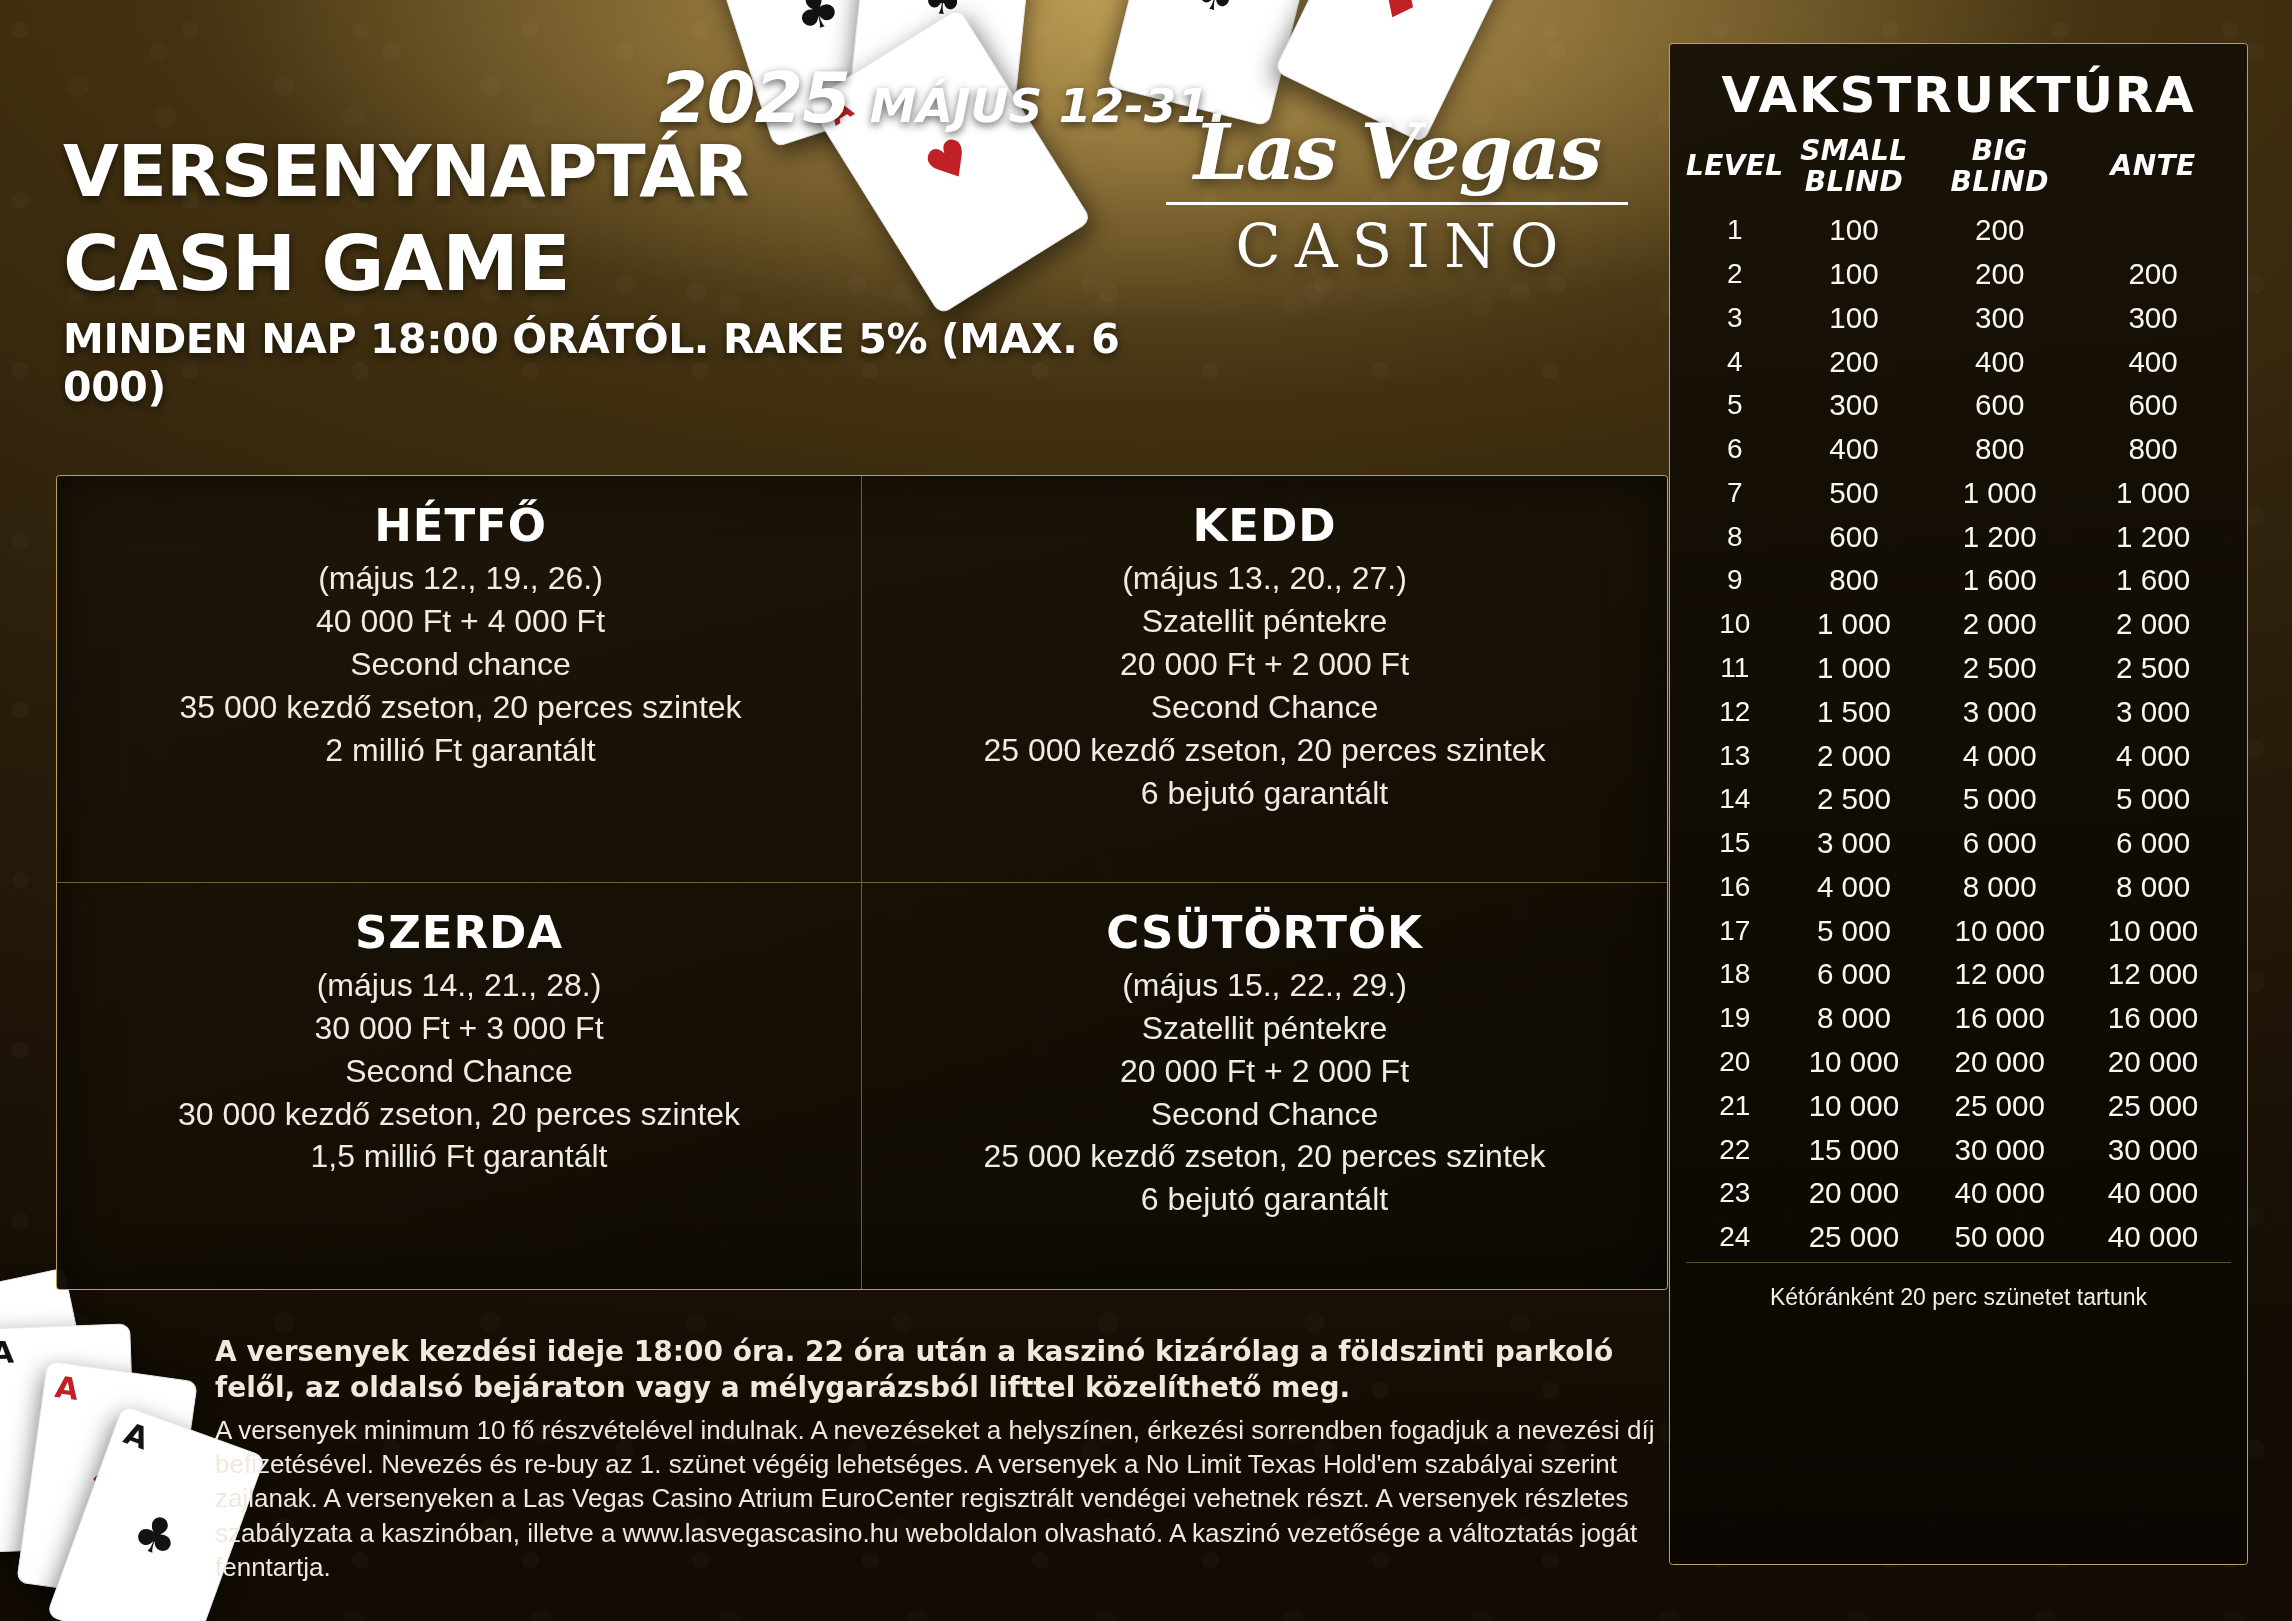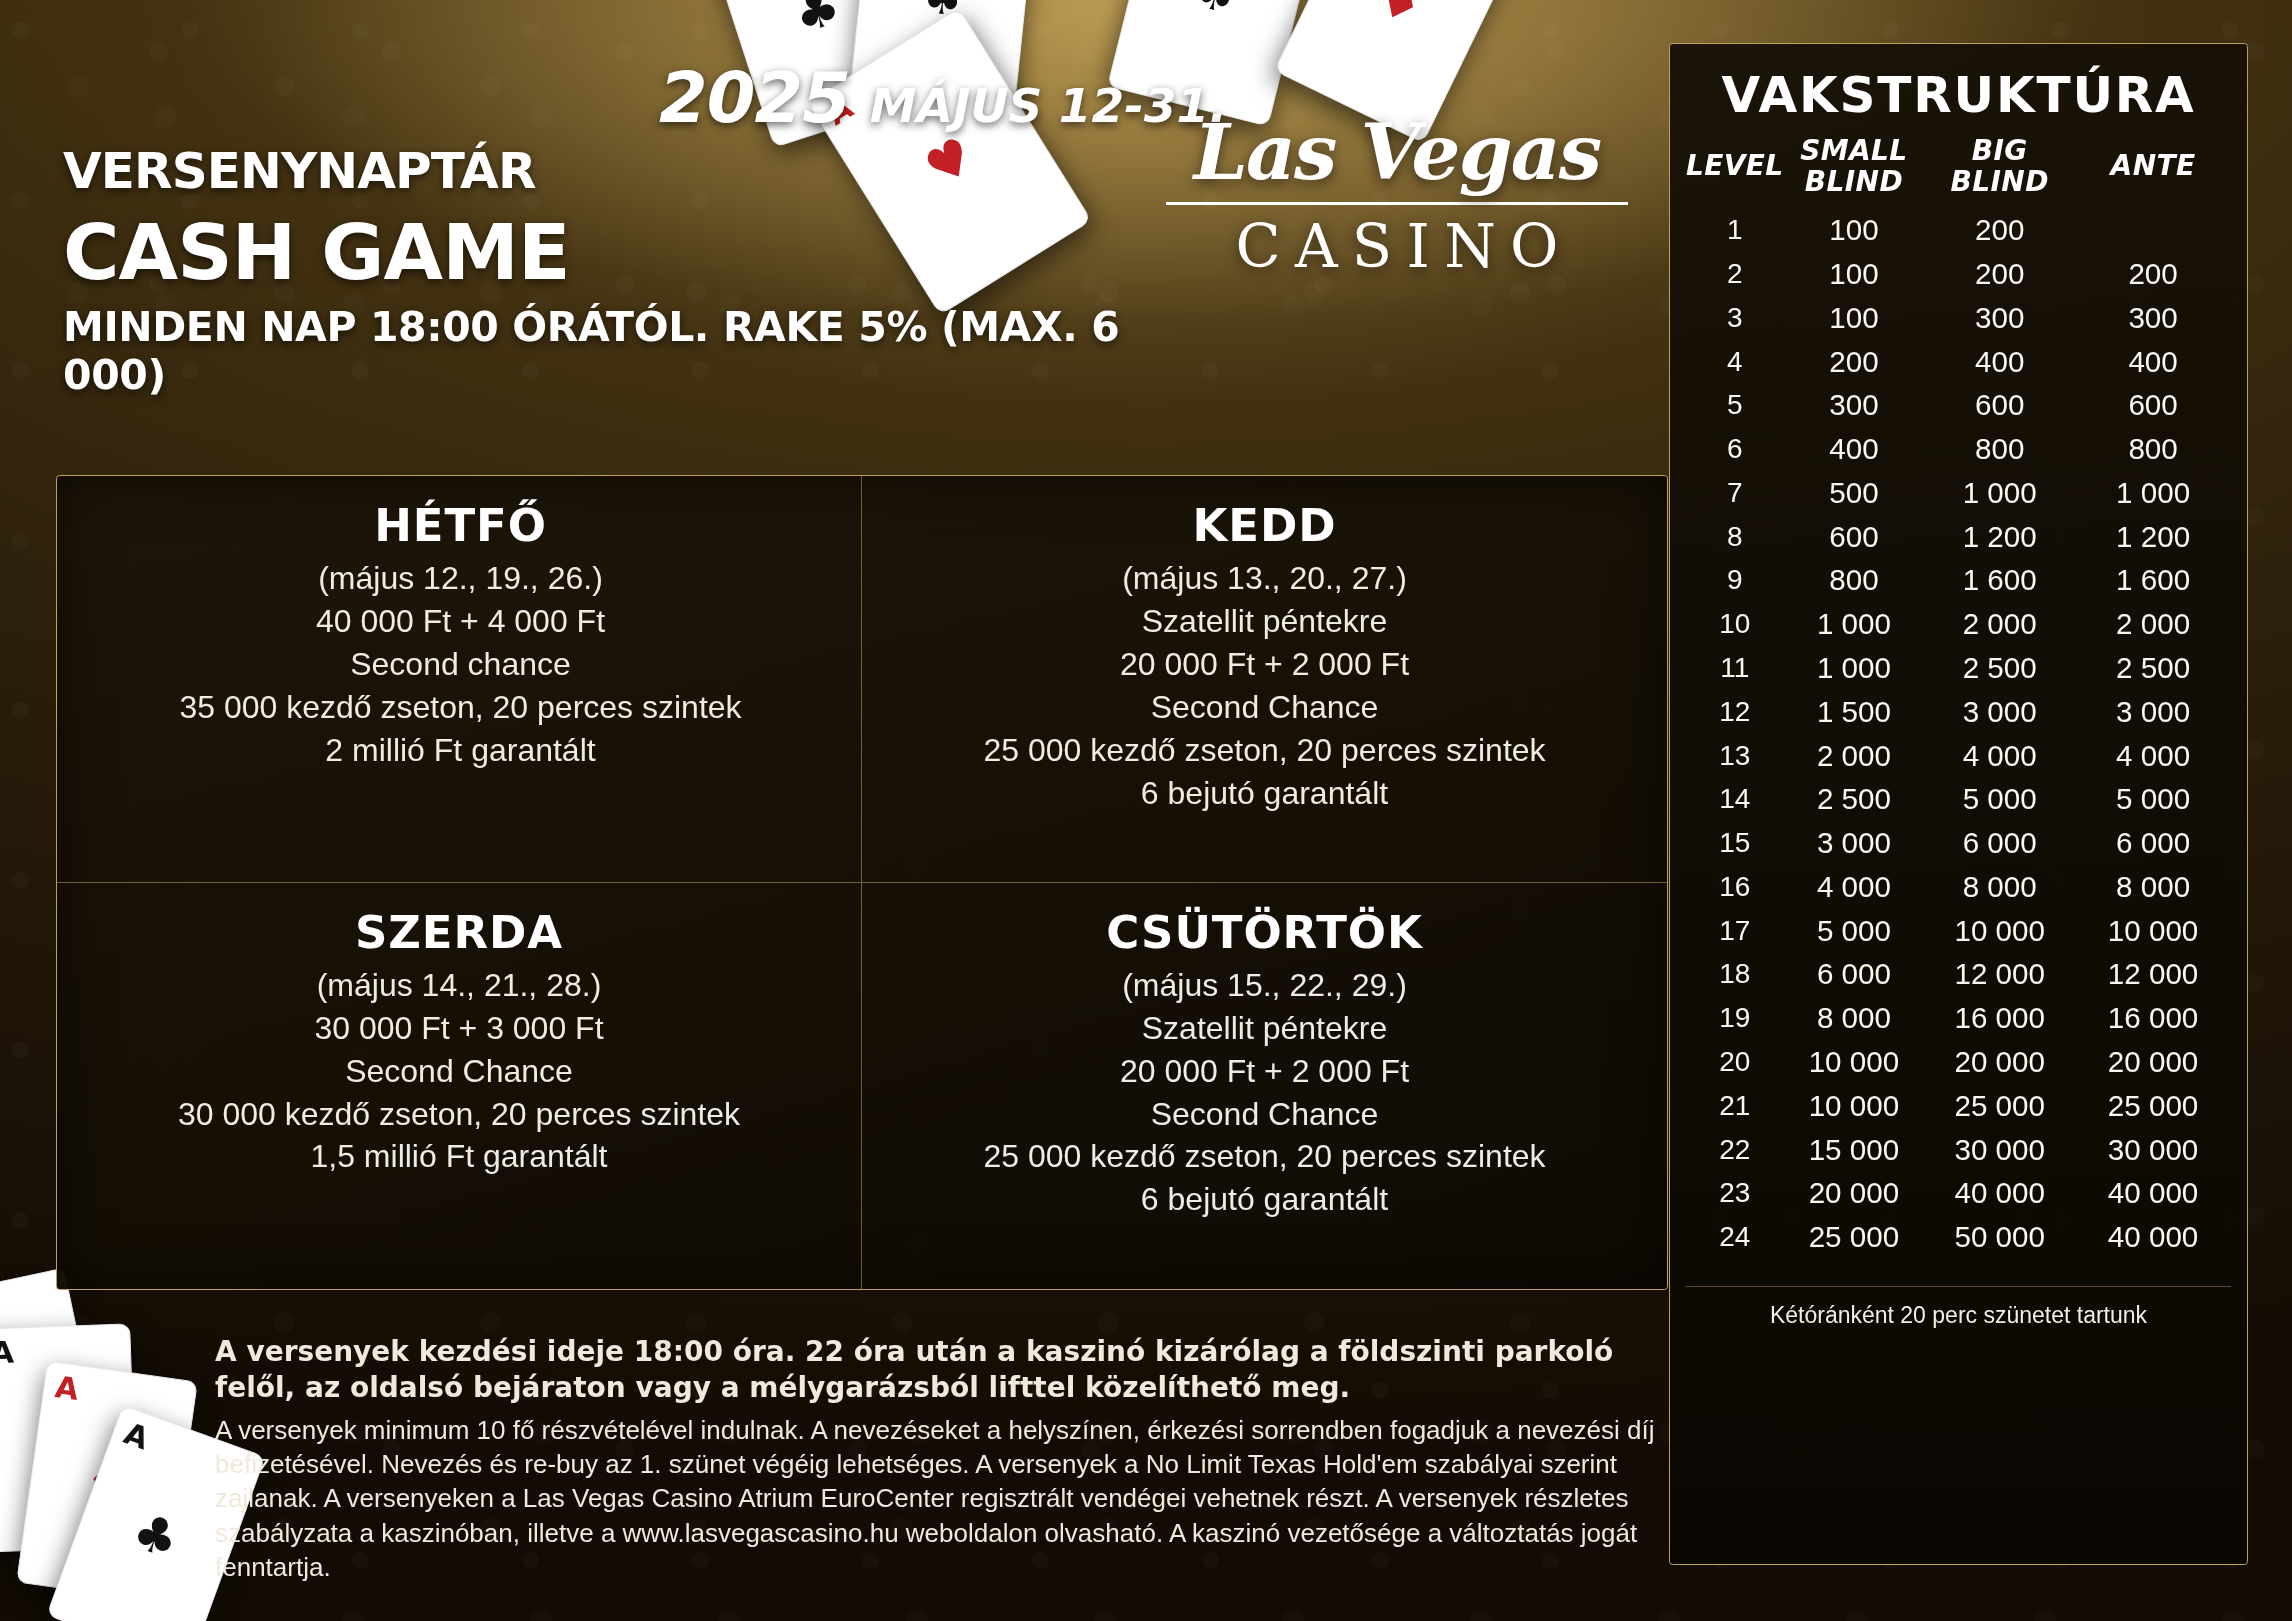--- a/index.html
+++ b/index.html
@@ -42,23 +42,23 @@
     font-family:"DejaVu Sans", sans-serif;
     font-weight:700; font-style:italic; font-size:70px; letter-spacing:-0.9px;
     line-height:1;
     display:flex; align-items:baseline; gap:19.7px;
     text-shadow:0 2.7px 9px rgba(0,0,0,.6);
     justify-content:flex-end;
   }
   .line-year .dates { font-size:47px; font-weight:700; font-style:italic; letter-spacing:0px;}
   .line-big {
     font-family:"DejaVu Sans", sans-serif;
-    font-weight:700; font-size:50px; line-height:1.02; letter-spacing:-0.9px;
+    font-weight:700; font-size:72px; line-height:1.02; letter-spacing:-0.9px;
     text-shadow:0 2.7px 9px rgba(0,0,0,.6);
-    margin-top:13px;
+    margin-top:2px;
   }
   .line-big.second { font-size:77px; margin-top:17px; }
   .line-sub {
     font-family:"DejaVu Sans", sans-serif;
     font-weight:700; font-size:41px; letter-spacing:-0.4px; margin-top:10.7px;
     text-shadow:0 2.7px 9px rgba(0,0,0,.6);
   }
 
   
   .logo { position:absolute; right:645px; top:107px; text-align:center; color:#fff; width:502px;}
@@ -137,22 +137,22 @@
   table.bt th {
     font-family:"DejaVu Sans", sans-serif; font-style:italic; font-weight:700;
     font-size:28px; letter-spacing:0.4px; padding-bottom:10.7px; color:#fff; line-height:1.1;
   }
   table.bt td {
     text-align:center; font-size:29.6px; padding:4.9px 0; color:#fbf8f1;
     font-family:"Liberation Sans", sans-serif;
   }
   table.bt td.lvl { font-size:28px; }
   .blinds .footnote {
-    text-align:center; font-size:23px; margin-top:27px; color:#f3eee3;
-    border-top:0.9px solid rgba(190,160,95,.45); padding-top:15px;
+    text-align:center; font-size:23px; margin-top:3px; color:#f3eee3;
+    border-top:0.9px solid rgba(190,160,95,.45); padding-top:21px;
   }
 
   
   .notes { position:absolute; left:215px; top:1334px; width:1469px; color:#f0e9dc; }
   .notes .strong {
     font-family:"DejaVu Sans", sans-serif; font-weight:700; font-size:28px; line-height:1.3;
   }
   .notes .small { font-size:26px; line-height:1.32; margin-top:6px; }
 </style>
 </head>

